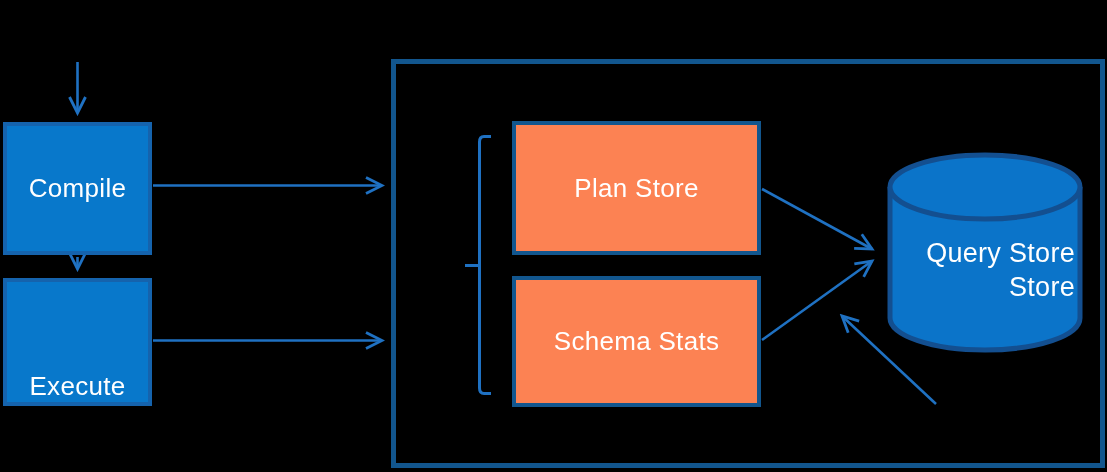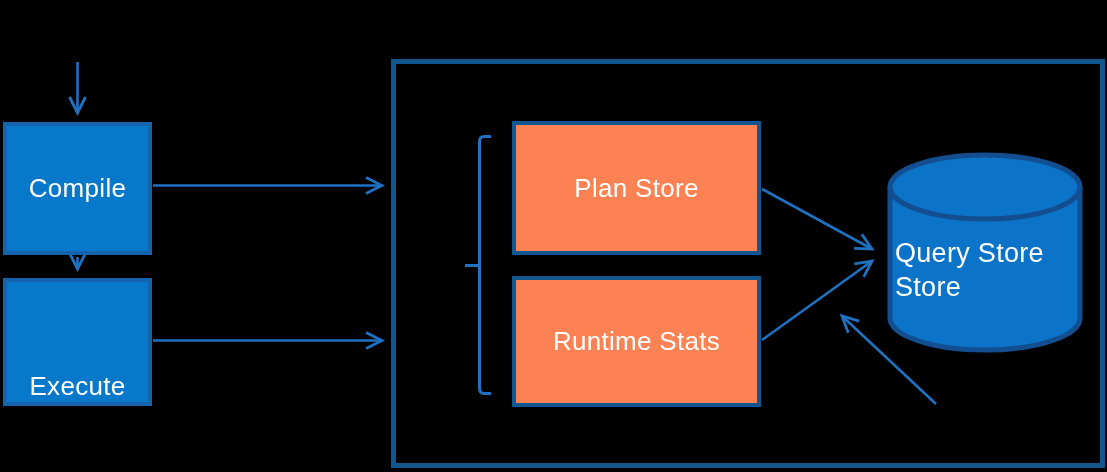--- a/index.html
+++ b/index.html
@@ -40,21 +40,21 @@
     left:391px;top:59px;width:714px;height:409px;
     box-sizing:border-box;
     border:5px solid var(--frame-border,#12568E);
     background:transparent;
   }
   .plan{left:512px;top:121px;width:249px;height:134px;}
   .runtime{left:512px;top:276px;width:249px;height:131px;}
   .cyl-label{
     position:absolute;z-index:3;
     left:895px;top:236px;width:180px;
-    text-align:left;
+    text-align:right;
     color:var(--label,#fff);
     font-size:27px;line-height:34px;font-weight:400;letter-spacing:.3px;
   }
   .cyl-label span{display:block;}
 </style>
 </head>
 <body>
 
 <div class="stage">
 
@@ -95,21 +95,21 @@
 
   <div class="node blue execute">
     <span>Execute</span>
   </div>
 
   <div class="node orange plan">
     <span>Plan Store</span>
   </div>
 
   <div class="node orange runtime">
-    <span>Runtime Stats</span>
+    <span>Schema Stats</span>
   </div>
 
   <div class="cyl-label">
     <span>Query Store</span>
     <span>Store</span>
   </div>
 
 </div>
 
 </body></html>

